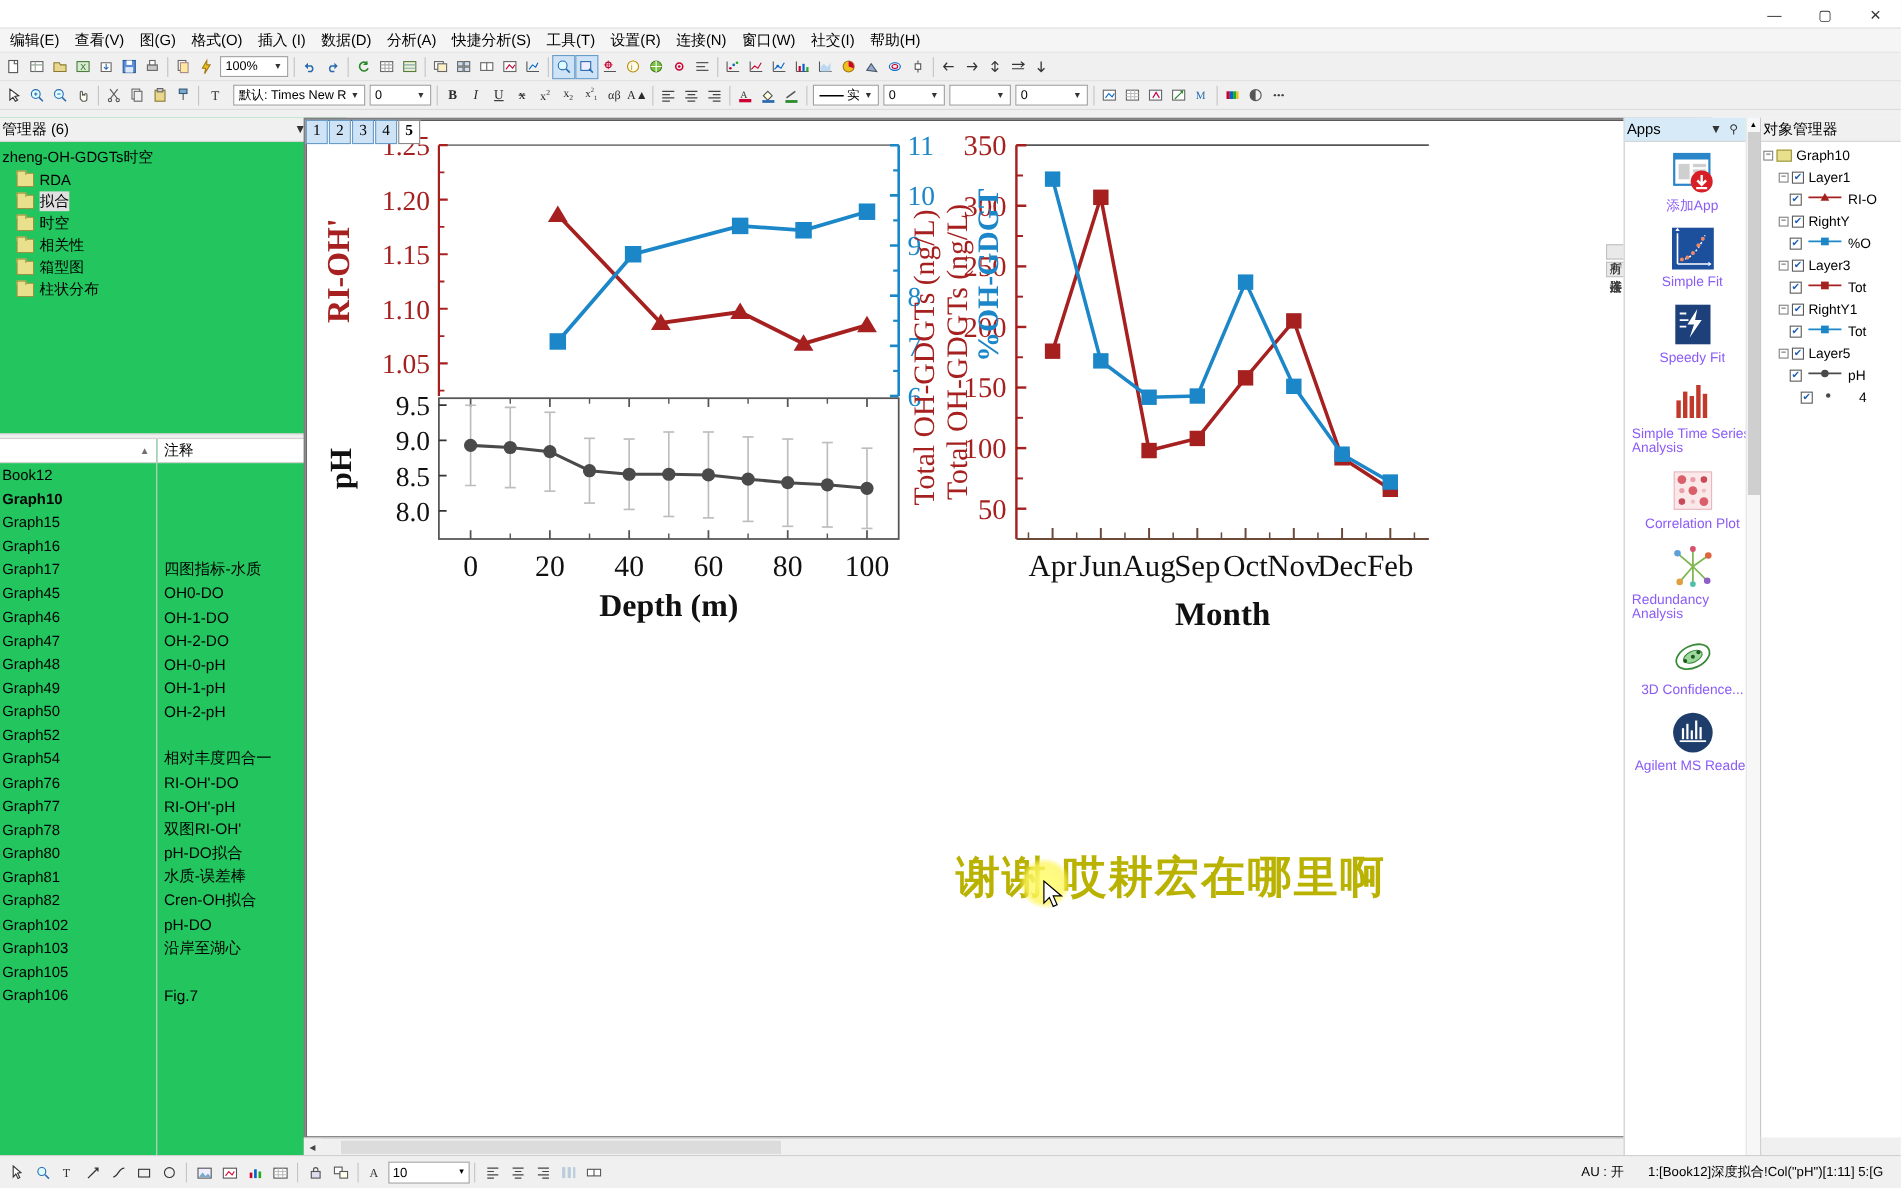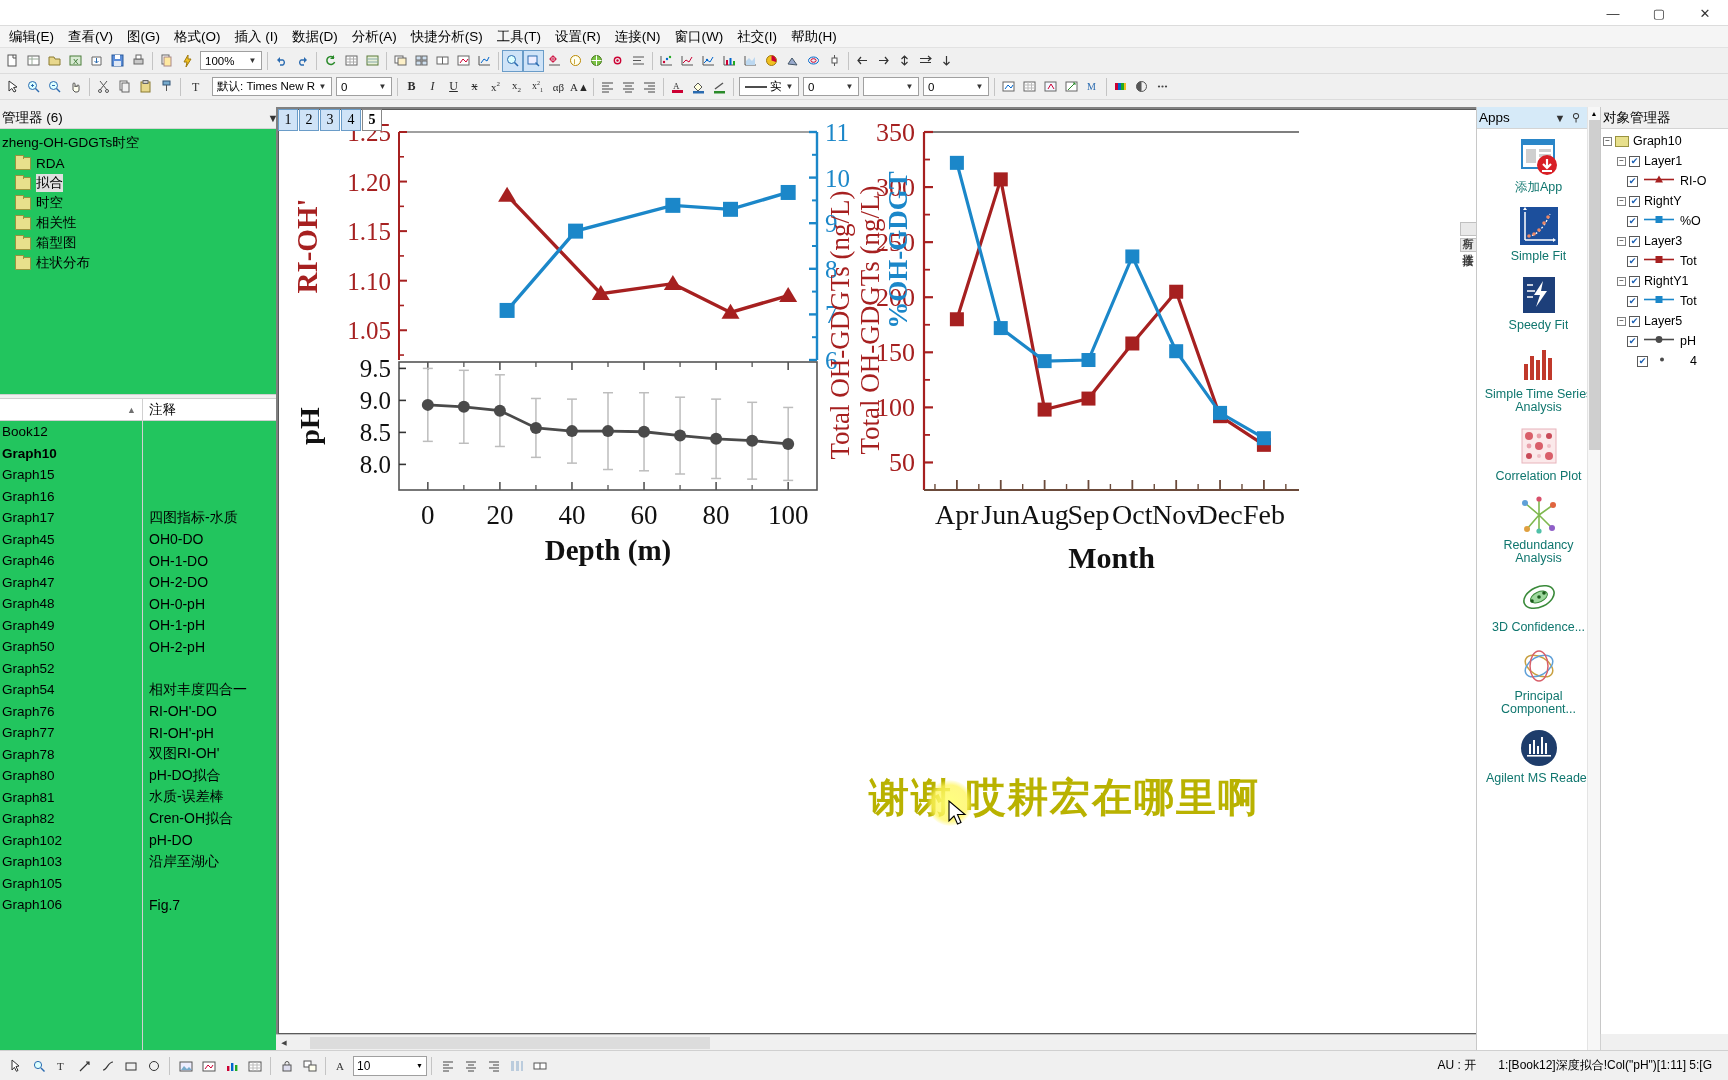--- a/index.html
+++ b/index.html
@@ -125,21 +125,21 @@
 
   
   #appspanel {
     position:absolute; right:128px; top:0; width:124px; bottom:0;
     background:#fff; border-left:1px solid #c8c8c8; display:flex; flex-direction:column;
   }
   #appspanel .pnl-head { background:#d6eaf8; }
   #appslist { flex:1; overflow:hidden; position:relative; padding-top:6px;}
   .appitem { width:100%; display:flex; flex-direction:column; align-items:center; margin-bottom:10px; }
   .appicon { width:44px; height:44px; margin-bottom:2px; }
-  .appname { font-size:12.5px; text-align:center; line-height:13px; color:#0f766e; max-width:110px;
+  .appname { font-size:12.5px; line-height:13px; color:#8b5cf6; max-width:110px;
              overflow:hidden; white-space:nowrap; }
   .appname.two { white-space:normal; }
   #appsscroll { position:absolute; right:0; top:0; bottom:0; width:13px; background:#f7f7f7; border-left:1px solid #e4e4e4;}
   #appsscroll .thumb { position:absolute; top:13px; left:1px; width:11px; height:330px; background:#cfcfcf;}
 
   
   #vtabs { position:absolute; right:252px; top:115px; width:16px; }
   .vtab {
     width:16px; background:#e9e9e9; border:1px solid #c0c0c0; border-right:none;
     writing-mode:vertical-rl; font-size:11.5px; padding:6px 1px; text-align:center; margin-bottom:2px;
@@ -1114,28 +1114,20 @@
           <ellipse cx="22" cy="22" rx="16" ry="10" fill="none" stroke="#3a8a3a" stroke-width="1.6" transform="rotate(-25 22 22)"></ellipse>
           <ellipse cx="22" cy="22" rx="9" ry="5" fill="#9ed89e" stroke="#3a8a3a" transform="rotate(-25 22 22)"></ellipse>
           <circle cx="15" cy="26" r="1.8" fill="#1a5a1a"></circle>
             <circle cx="27" cy="18" r="1.8" fill="#1a5a1a"></circle>
           <circle cx="22" cy="22" r="1.8" fill="#1a5a1a"></circle>
         </svg>
         <span class="appname two">3D Confidence...</span>
       </div>
       <div class="appitem">
         <svg class="appicon" viewBox="0 0 44 44">
-          <ellipse cx="22" cy="22" rx="15" ry="9" fill="none" stroke="#c8a040" stroke-width="1.5" transform="rotate(30 22 22)"></ellipse>
-          <ellipse cx="22" cy="22" rx="15" ry="9" fill="none" stroke="#5fa0d8" stroke-width="1.5" transform="rotate(-30 22 22)"></ellipse>
-          <ellipse cx="22" cy="22" rx="15" ry="9" fill="none" stroke="#d85f6a" stroke-width="1.5" transform="rotate(90 22 22)"></ellipse>
-        </svg>
-        <span class="appname two">Principal Component...</span>
-      </div>
-      <div class="appitem">
-        <svg class="appicon" viewBox="0 0 44 44">
           <circle cx="22" cy="22" r="18" fill="#1e3d6b"></circle>
           <rect x="12" y="18" width="2" height="10" fill="#fff"></rect>
           <rect x="16" y="14" width="2" height="14" fill="#fff"></rect>
           <rect x="20" y="20" width="2" height="8" fill="#fff"></rect>
           <rect x="24" y="11" width="2" height="17" fill="#fff"></rect>
           <rect x="28" y="17" width="2" height="11" fill="#fff"></rect>
           <rect x="10" y="29" width="24" height="1.6" fill="#fff"></rect>
         </svg>
         <span class="appname two">Agilent MS Reader</span>
       </div>

